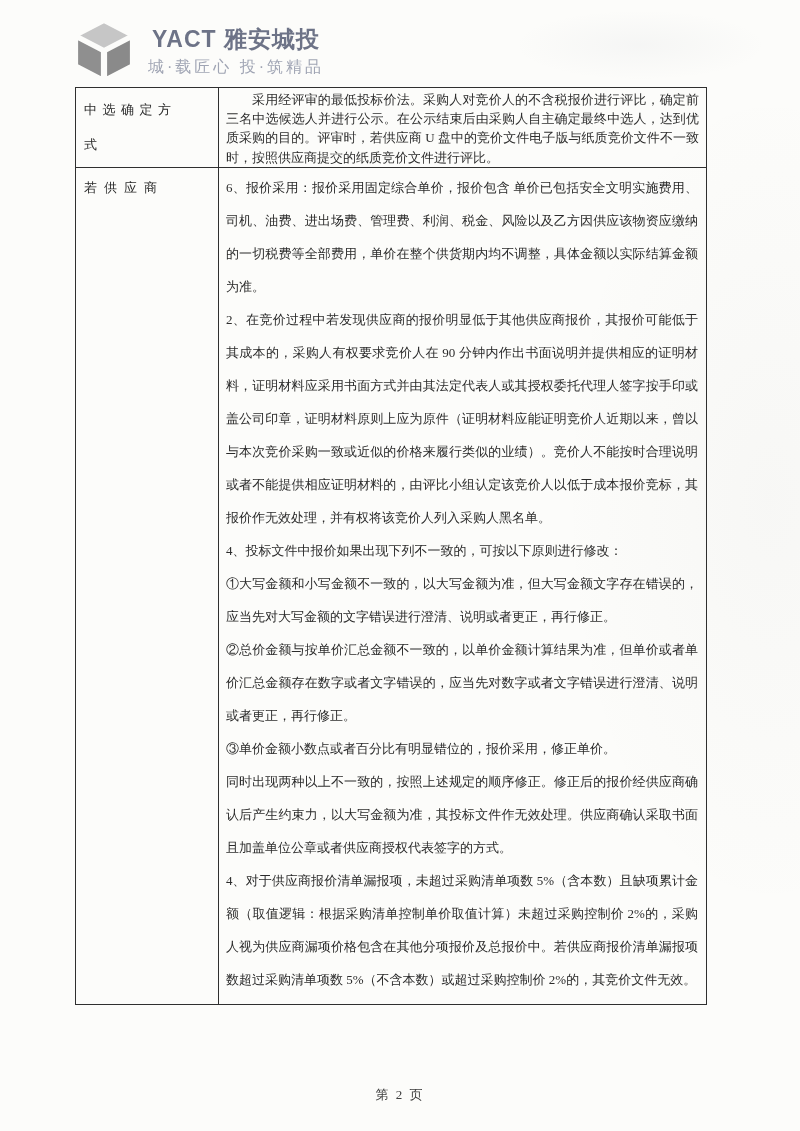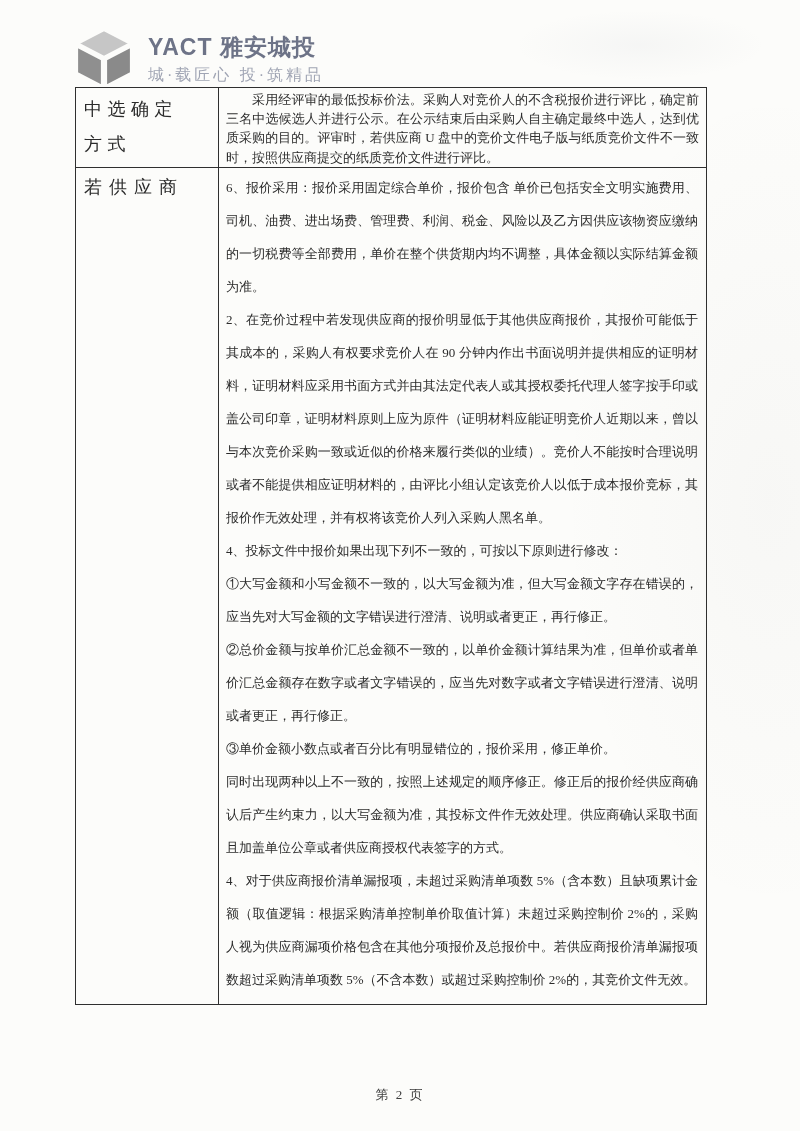--- a/index.html
+++ b/index.html
@@ -13,21 +13,21 @@
   }
   .page {
     position: absolute; inset: 0;
     background:
       radial-gradient(ellipse 180px 50px at 640px 45px, rgba(120,130,150,0.05), rgba(0,0,0,0) 70%),
       radial-gradient(ellipse 300px 600px at 770px 500px, rgba(100,100,100,0.03), rgba(0,0,0,0) 70%),
       #fcfcfa;
   }
 
   
-  .logo-wrap { position: absolute; left: 73px; top: 28px; display: flex; align-items: flex-start; }
+  .logo-wrap { position: absolute; left: 73px; top: 20px; display: flex; align-items: flex-start; text-align: center; }
   .logo-cube { width: 62px; height: 60px; flex: 0 0 auto; }
   .logo-text-block { margin-left: 13px; padding-top: 6px; }
   .brand-line {
     font-family: "Liberation Sans", "DejaVu Sans", sans-serif;
     font-weight: bold;
     font-size: 23px;
     letter-spacing: 1px;
     color: #6d7387;
     line-height: 26px;
     white-space: nowrap;
@@ -52,21 +52,21 @@
   .doc-table td {
     border: 1.5px solid #2f2f2f;
     vertical-align: top;
     font-size: 13px;
   }
   .doc-table col.c-label { width: 143px; }
   .doc-table col.c-content { width: 488px; }
 
   td.label-cell { padding: 0 6px 0 8px; }
   .label-text {
-    font-size: 18px;
+    font-size: 13px;
     letter-spacing: 5.5px;
     line-height: 35px;
     width: 110px;
     color: #2b2b2b;
   }
   tr.row-1 td.label-cell { vertical-align: middle; }
   tr.row-2 td.label-cell { vertical-align: top; padding-top: 3px; }
   tr.row-2 .label-text { line-height: 33px; letter-spacing: 7px; }
 
   tr.row-0 { height: 41px; }

